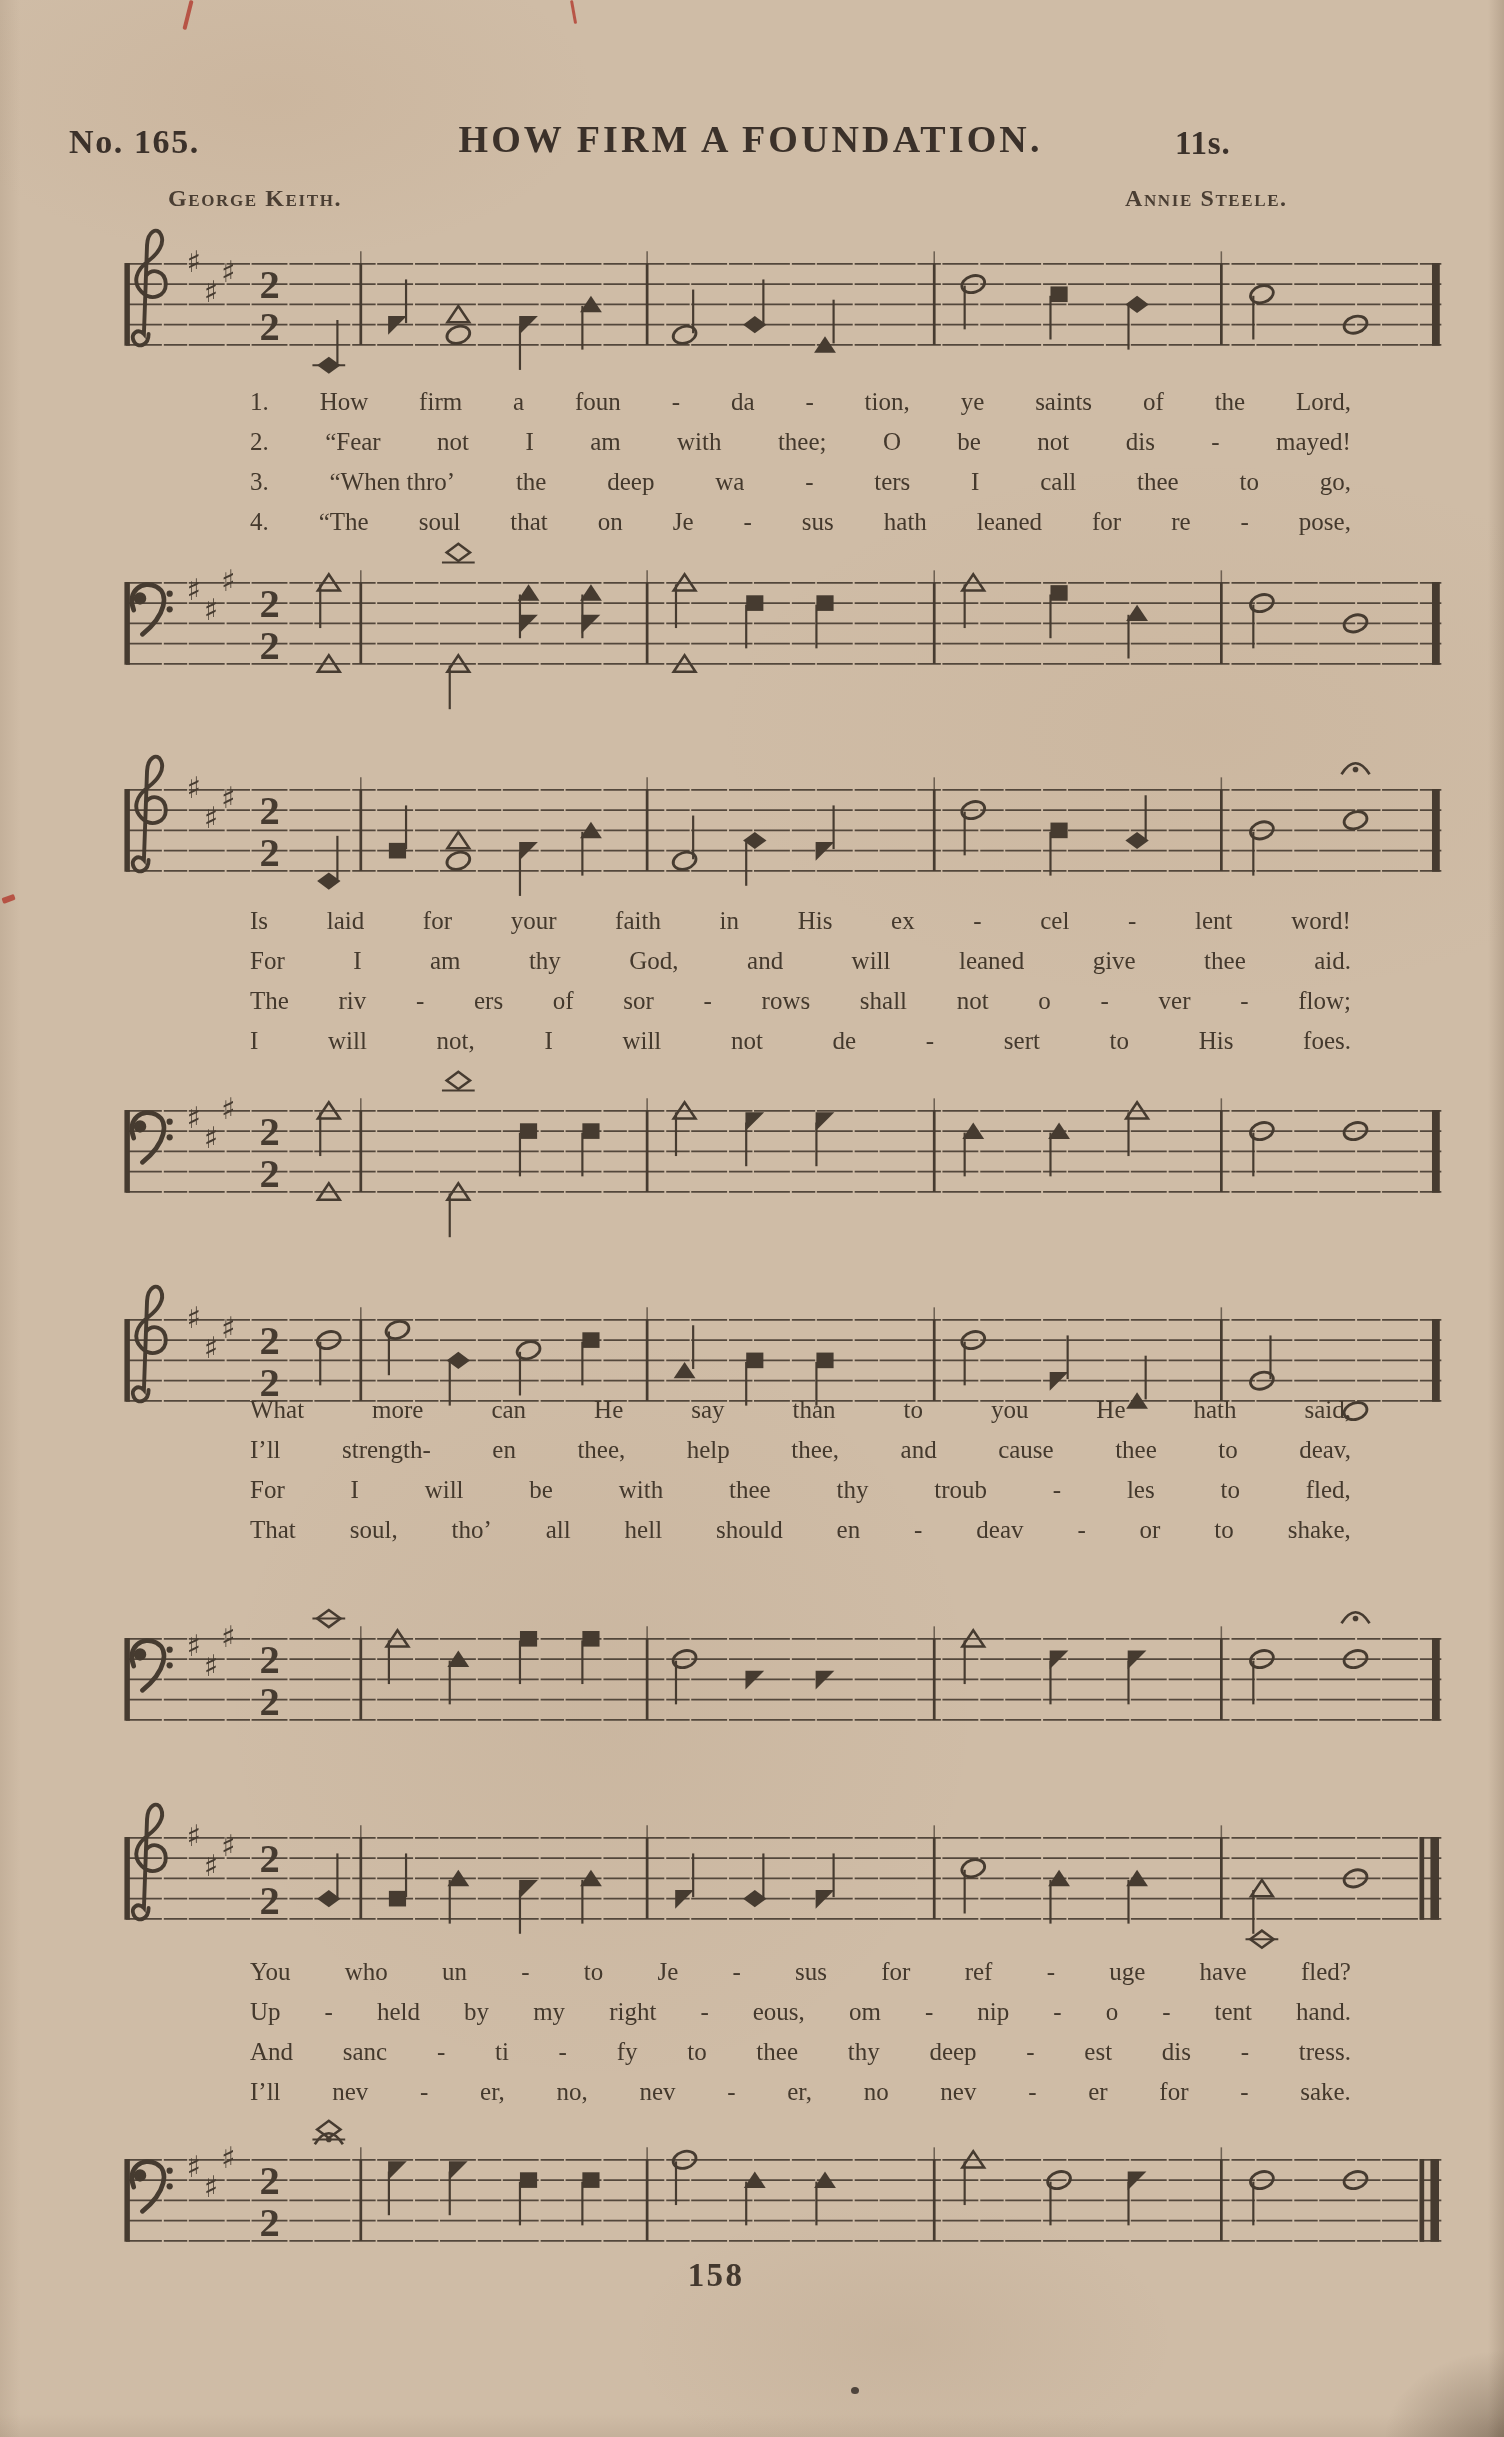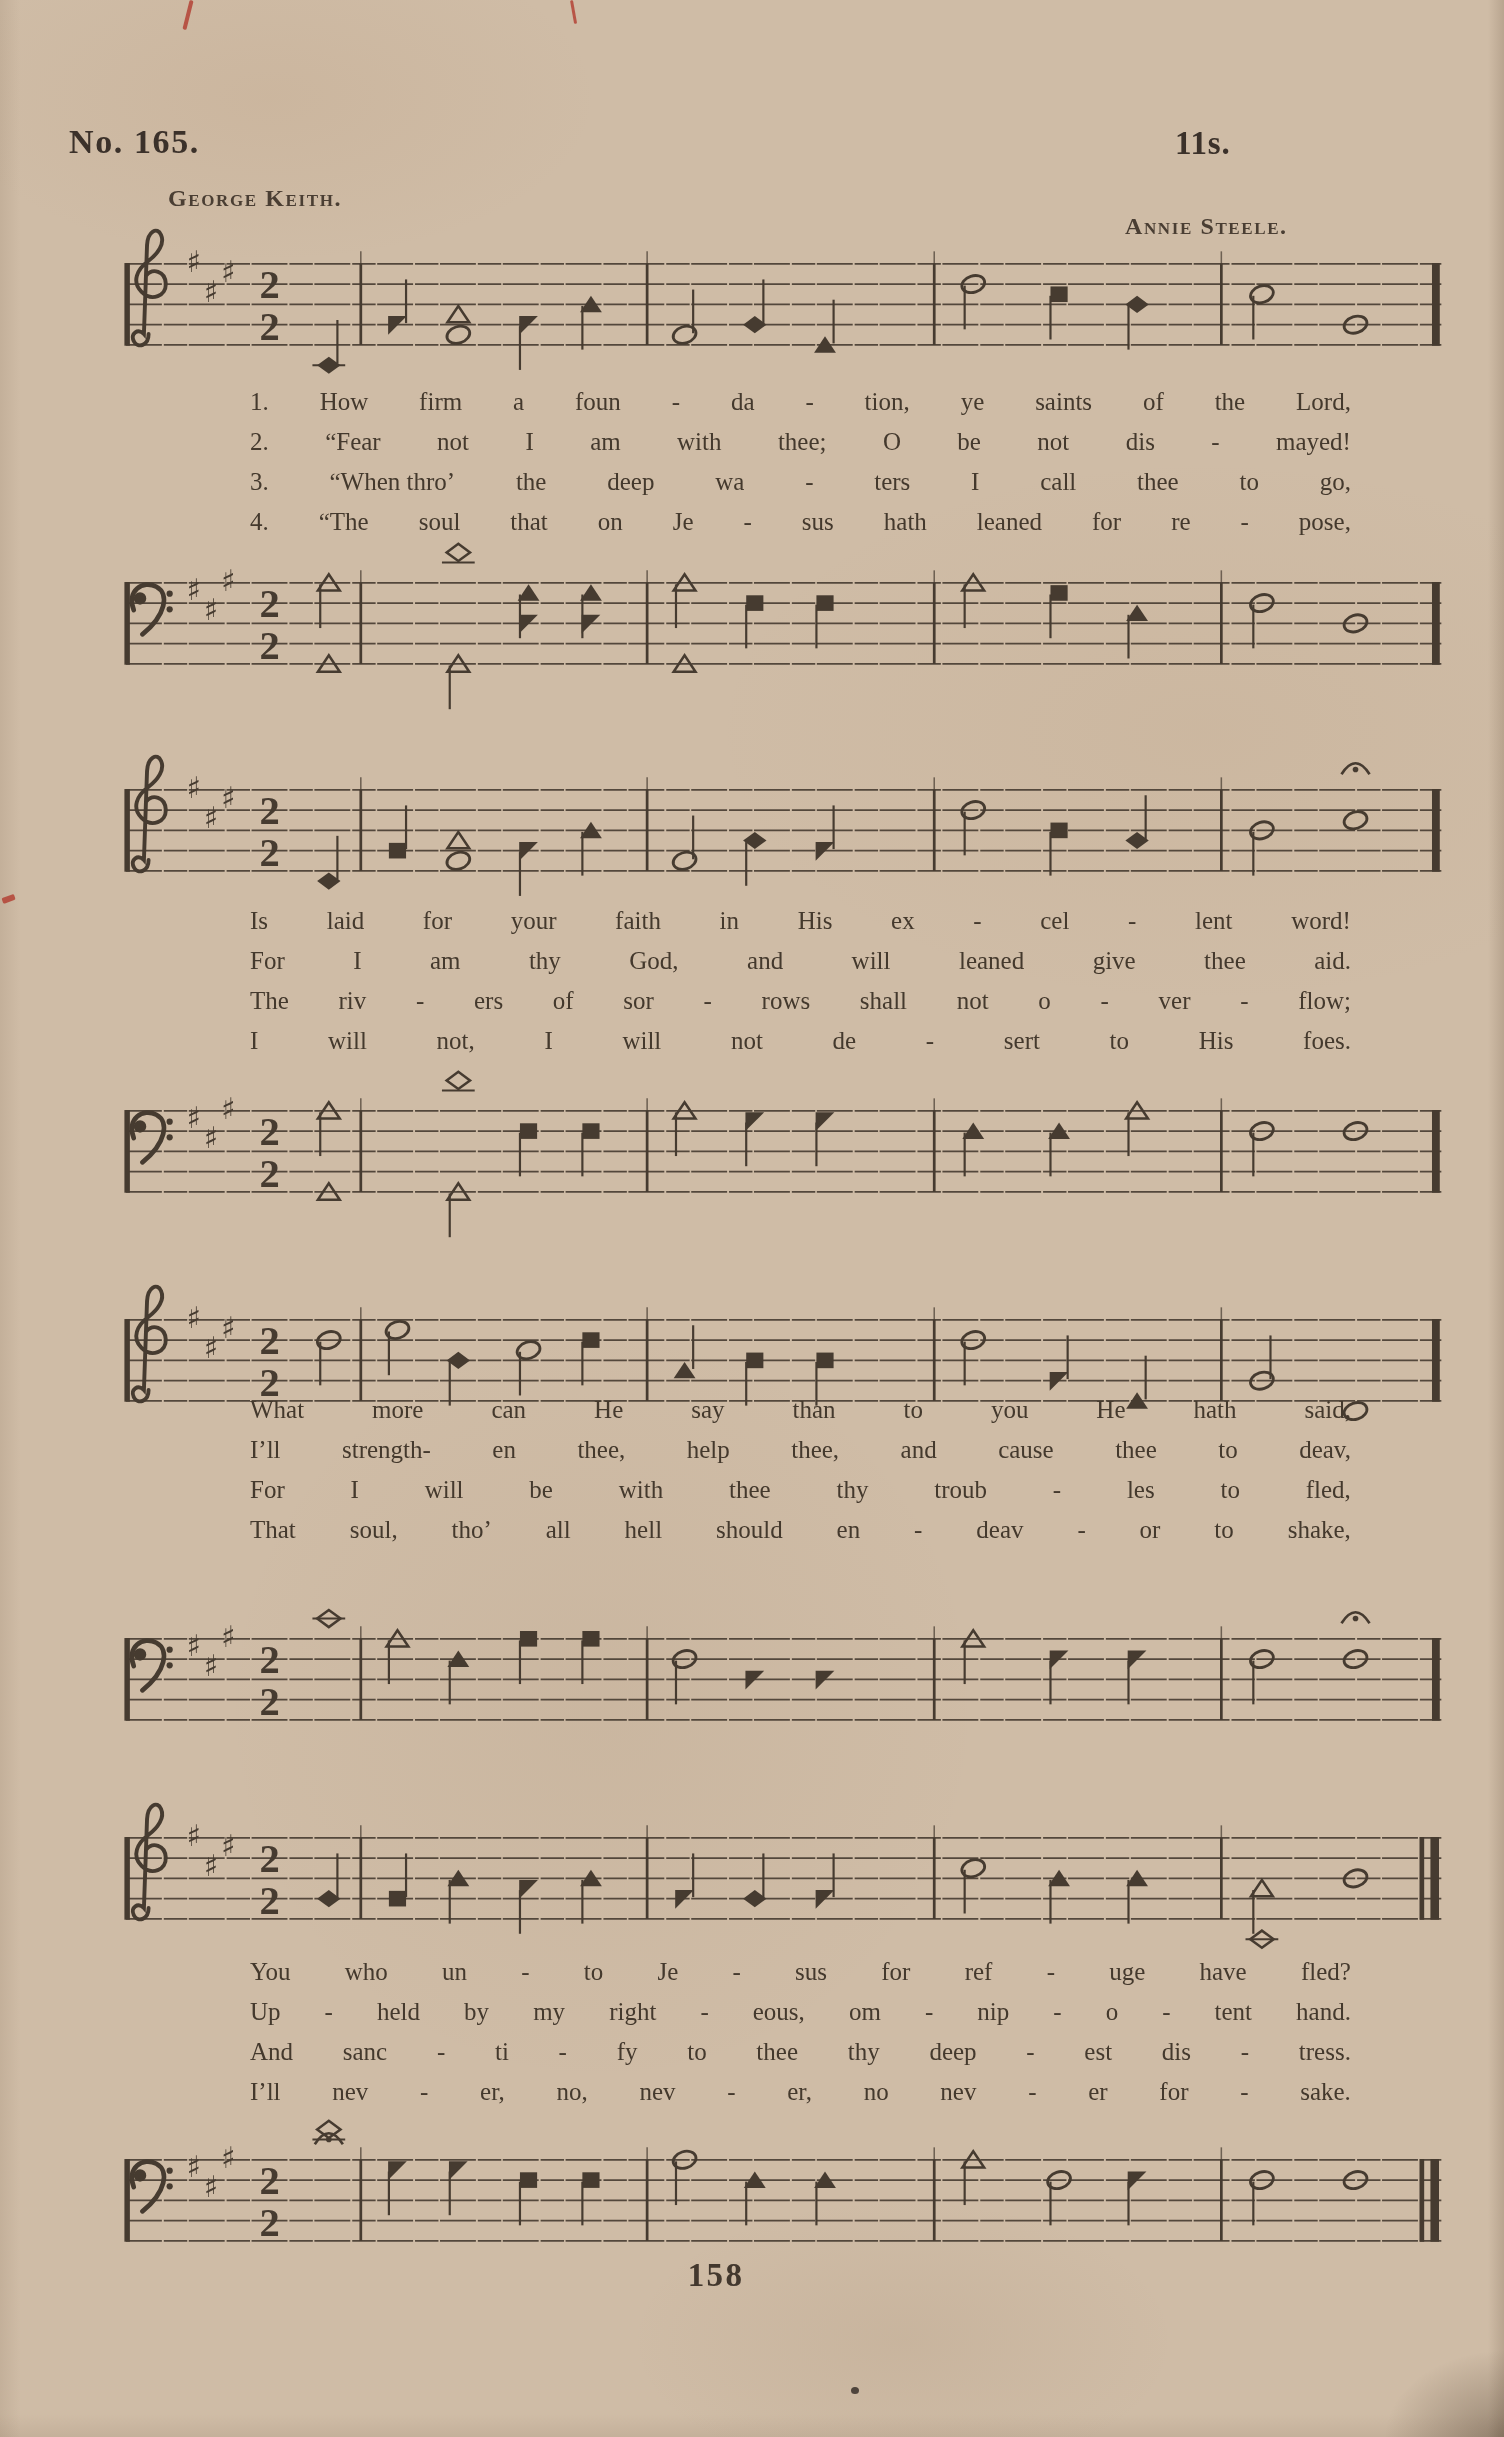--- a/index.html
+++ b/index.html
@@ -30,21 +30,21 @@
   .rm3{left:1.6px;top:896px;width:12.5px;height:5.5px;transform:rotate(-20deg);}
   .ink-dot{position:absolute;left:851px;top:2387px;width:7.8px;height:7px;border-radius:50%;background:#39302a;opacity:.85;}
 
   .header{position:absolute;left:0;top:117px;width:1282px;height:63px;color:#3b312a;}
   .hymn-no{position:absolute;left:69px;top:6.3px;font-size:34px;font-weight:bold;letter-spacing:1.6px;}
   .hymn-title{position:absolute;left:328px;top:0;width:845px;text-align:center;font-size:38px;font-weight:bold;letter-spacing:3.1px;}
   .hymn-meter{position:absolute;left:1175px;top:7.8px;font-size:33px;font-weight:bold;letter-spacing:0.8px;}
   .authors{position:absolute;left:0;top:185px;width:1505px;color:#4a3e33;}
   .author{position:absolute;font-variant:small-caps;font-size:24px;font-weight:bold;letter-spacing:1.6px;}
   .author-left{left:168px;}
-  .author-right{left:1125px;margin-top:28px;}
+  .author-right{left:1125px;}
 
   .staff-svg{position:absolute;left:121px;width:1330px;height:181px;}
   .lyric-block{position:absolute;left:250px;width:1101px;color:#44392d;}
   .lyric-line{display:flex;justify-content:space-between;align-items:baseline;height:40px;font-size:25px;white-space:pre;}
   .lyric-line span{display:inline-block;}
 
   .page-number{position:absolute;left:0;top:2257px;width:1432px;text-align:center;
     font-size:33px;font-weight:bold;letter-spacing:2.3px;color:#43382e;}
 </style>
 </head>
@@ -52,20 +52,21 @@
 
 <div class="paper"></div>
 <div class="corner-shadow"></div>
 <div class="red-mark rm1"></div>
 <div class="red-mark rm2"></div>
 <div class="red-mark rm3"></div>
 <div class="ink-dot"></div>
 
 <div class="header">
   <div class="hymn-no">No. 165.</div>
+  <div class="hymn-title">HOW FIRM A FOUNDATION.</div>
   <div class="hymn-meter">11s.</div>
 </div>
 <div class="authors">
   <span class="author author-left">George Keith.</span>
   <span class="author author-right">Annie Steele.</span>
 </div>
 
 <div id="music-root">
     <section>
       <svg class="staff-svg" viewBox="0 0 1700 232" style="top: 217px;">

